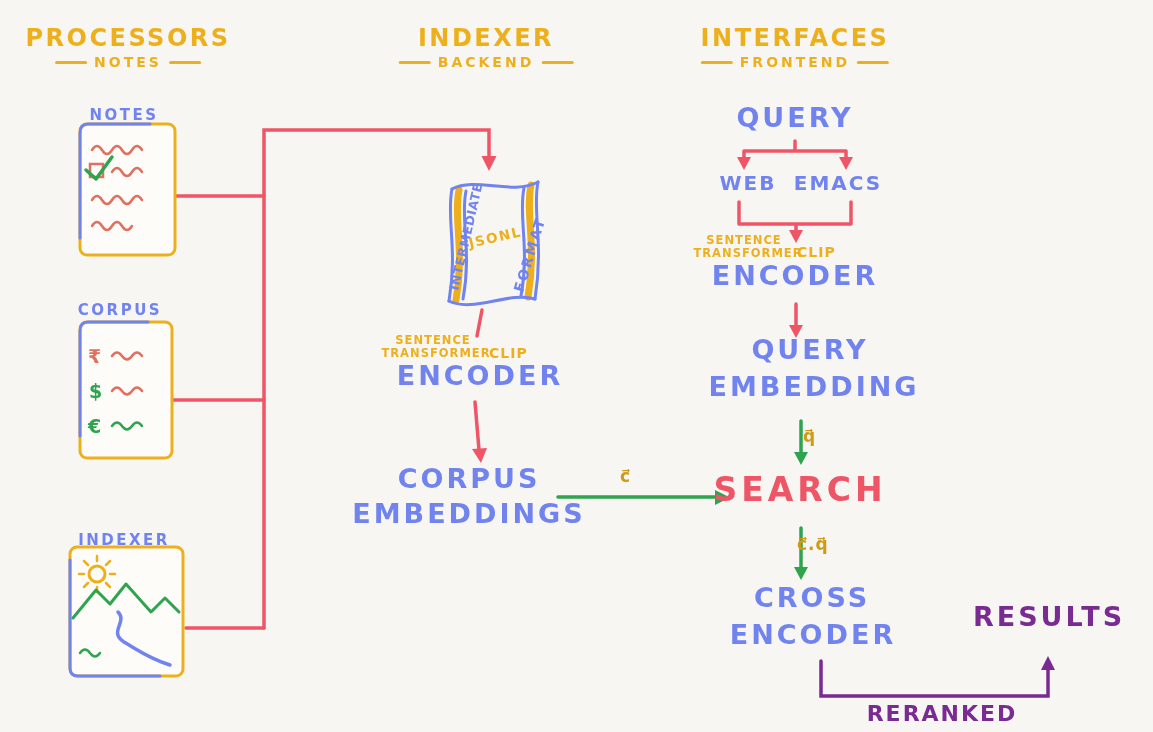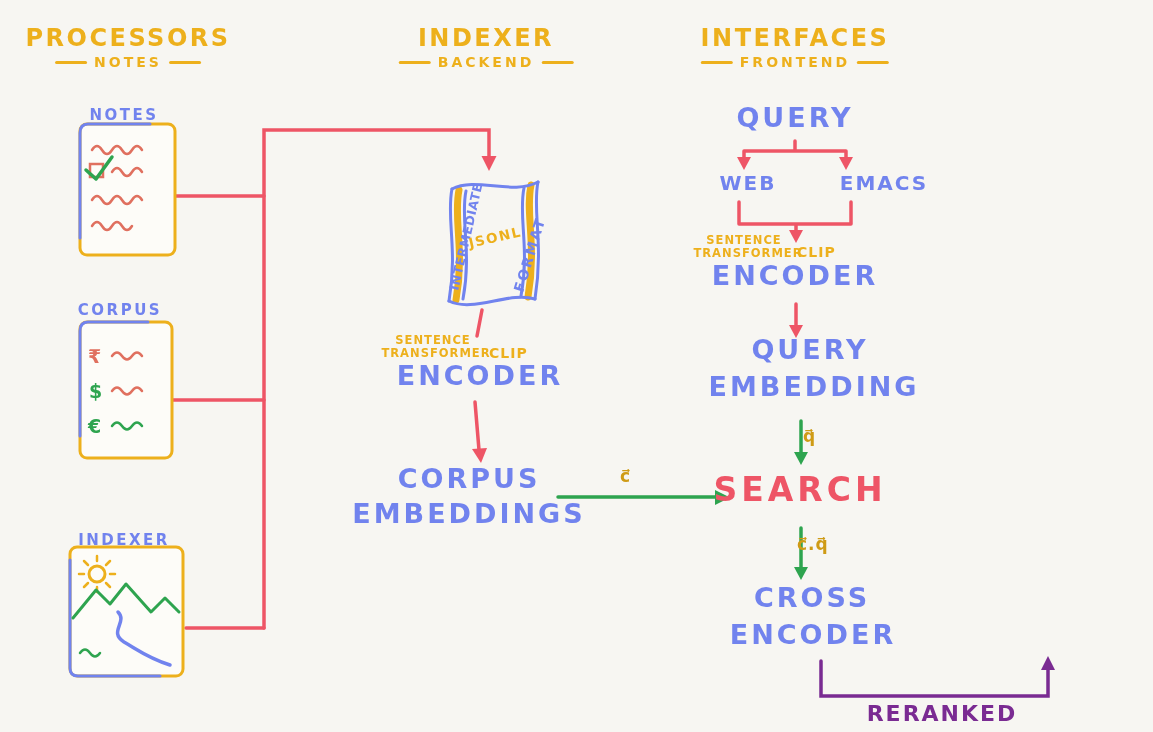--- a/index.html
+++ b/index.html
@@ -156,25 +156,26 @@
   <div class="t blue fs-big c" style="left:480px;top:360px">ENCODER</div>
   <div class="t blue fs-big c" style="left:469px;top:463px">CORPUS</div>
   <div class="t blue fs-big c" style="left:469px;top:498px">EMBEDDINGS</div>
 
   <div class="t gold fs-vec" style="left:620px;top:466px">c⃗</div>
   <div class="t gold fs-vec" style="left:803px;top:426px">q⃗</div>
   <div class="t gold fs-vec" style="left:797px;top:534px">c⃗.q⃗</div>
 
   <div class="t blue fs-big c" style="left:795px;top:102px">QUERY</div>
   <div class="t blue fs-mid c" style="left:748px;top:171px">WEB</div>
-  <div class="t blue fs-mid c" style="left:884px;top:171px">EMACS</div>
+  <div class="t blue fs-mid c" style="left:838px;top:171px">EMACS</div>
   <div class="t yellow fs-sm c" style="left:744px;top:233px">SENTENCE</div>
   <div class="t yellow fs-sm c" style="left:748px;top:246px">TRANSFORMER</div>
   <div class="t yellow fs-clip" style="left:797px;top:244px">CLIP</div>
   <div class="t blue fs-big c" style="left:795px;top:260px">ENCODER</div>
   <div class="t blue fs-big c" style="left:810px;top:334px">QUERY</div>
   <div class="t blue fs-big c" style="left:814px;top:371px">EMBEDDING</div>
   <div class="t red fs-search c" style="left:800px;top:470px">SEARCH</div>
   <div class="t blue fs-big c" style="left:812px;top:582px">CROSS</div>
   <div class="t blue fs-big c" style="left:813px;top:619px">ENCODER</div>
+  <div class="t purple fs-big c" style="left:1049px;top:601px">RESULTS</div>
   <div class="t purple fs-rr c" style="left:942px;top:701px">RERANKED</div>
 
 </div>
 
 </body></html>

